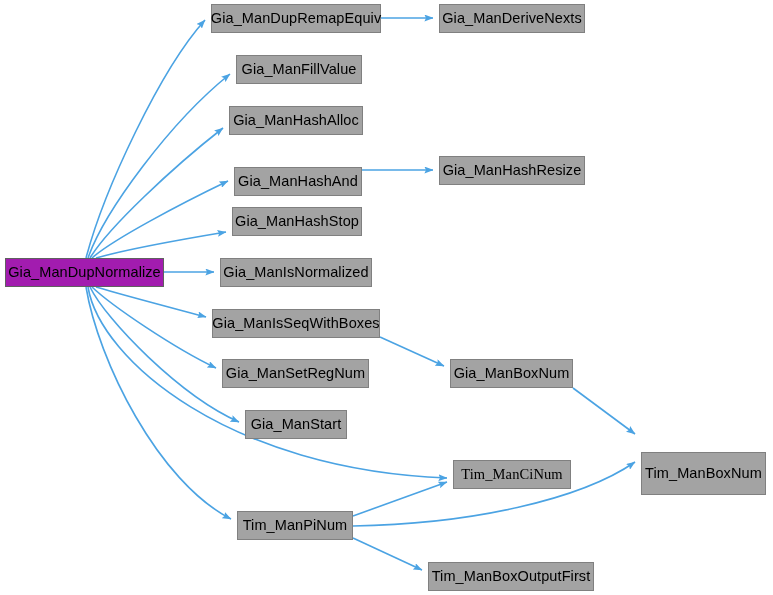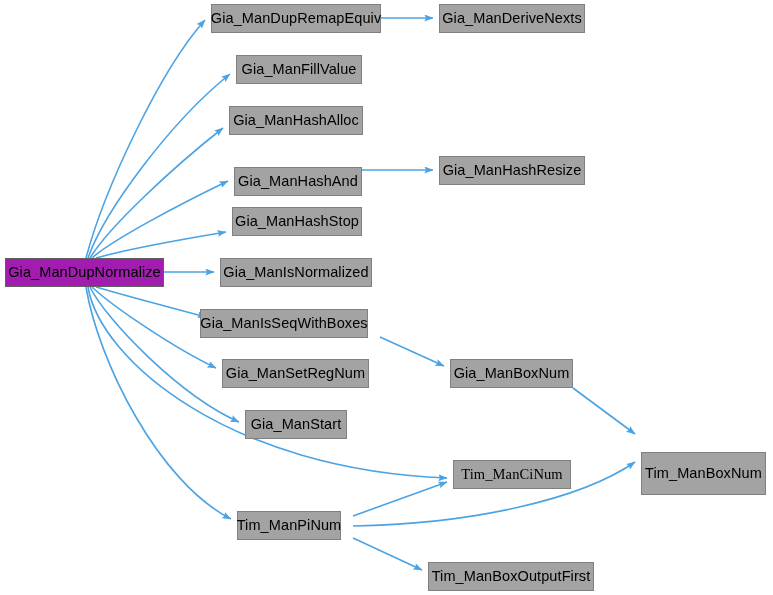--- a/index.html
+++ b/index.html
@@ -100,39 +100,39 @@
       </div>
       <div class="graph-node" style="left: 439px; top: 156px; width: 146px; height: 29px;">
         <span class="node-label">Gia_ManHashResize</span>
       </div>
       <div class="graph-node" style="left: 232px; top: 207px; width: 130px; height: 29px;">
         <span class="node-label">Gia_ManHashStop</span>
       </div>
       <div class="graph-node" style="left: 220px; top: 258px; width: 152px; height: 29px;">
         <span class="node-label">Gia_ManIsNormalized</span>
       </div>
-      <div class="graph-node" style="left: 200px; top: 309px; width: 168px; height: 29px;">
+      <div class="graph-node" style="left: 212px; top: 309px; width: 168px; height: 29px;">
         <span class="node-label">Gia_ManIsSeqWithBoxes</span>
       </div>
       <div class="graph-node" style="left: 222px; top: 359px; width: 147px; height: 29px;">
         <span class="node-label">Gia_ManSetRegNum</span>
       </div>
       <div class="graph-node" style="left: 450px; top: 359px; width: 123px; height: 29px;">
         <span class="node-label">Gia_ManBoxNum</span>
       </div>
       <div class="graph-node" style="left: 245px; top: 410px; width: 102px; height: 29px;">
         <span class="node-label">Gia_ManStart</span>
       </div>
       <div class="graph-node" style="left: 641px; top: 452px; width: 125px; height: 43px;">
         <span class="node-label">Tim_ManBoxNum</span>
       </div>
       <div class="graph-node" style="left: 453px; top: 460px; width: 118px; height: 29px; font-family: Liberation Serif, serif;">
         <span class="node-label">Tim_ManCiNum</span>
       </div>
-      <div class="graph-node" style="left: 237px; top: 511px; width: 104px; height: 29px;">
+      <div class="graph-node" style="left: 237px; top: 511px; width: 116px; height: 29px;">
         <span class="node-label">Tim_ManPiNum</span>
       </div>
       <div class="graph-node" style="left: 428px; top: 562px; width: 166px; height: 29px;">
         <span class="node-label">Tim_ManBoxOutputFirst</span>
       </div>
     </div>
 
 </div>
 
 </body></html>

